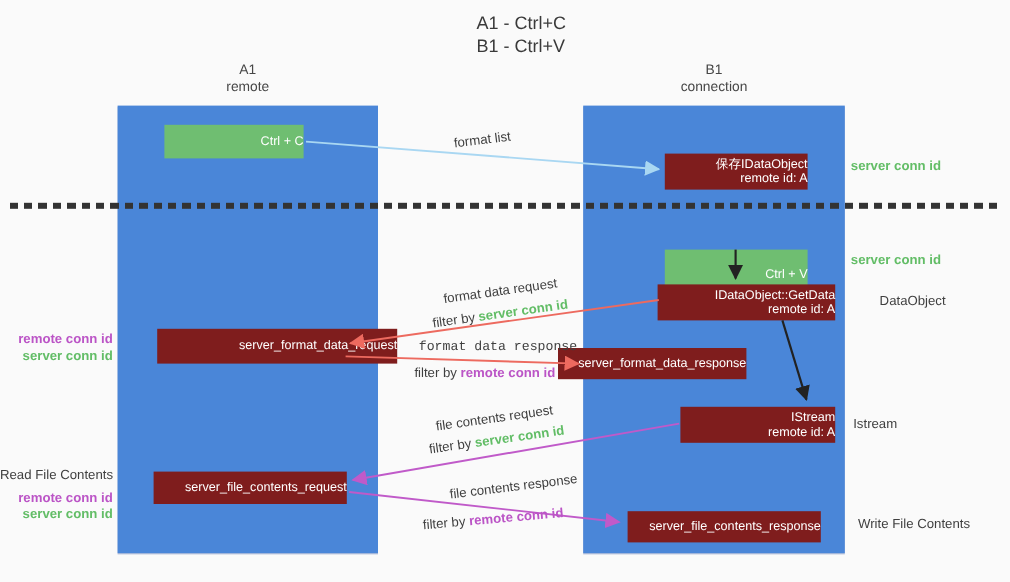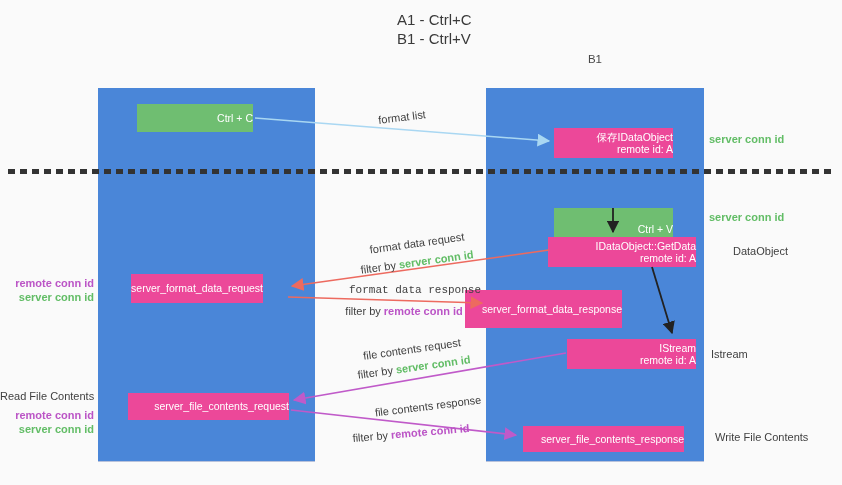--- a/index.html
+++ b/index.html
@@ -15,27 +15,27 @@
   .hdr-b { left:486px; width:218px; }
   .col { position:absolute; top:88px; height:373px; background:#4a86d8; box-shadow:0 1px 0 rgba(60,90,160,.35); z-index:1; }
   .col-a { left:98px; width:217px; }
   .col-b { left:486px; width:218px; }
   .dashline { position:absolute; left:8px; width:826px; top:169px; height:5px; z-index:4;
     background:repeating-linear-gradient(90deg,#333 0 7px,transparent 7px 12px); }
   svg.arrows { position:absolute; left:0; top:0; z-index:3; pointer-events:none; }
   .node { position:absolute; z-index:2; display:flex; flex-direction:column; align-items:flex-end; justify-content:center;
     color:#fff; text-align:center; font-size:10.5px; line-height:12.5px; white-space:nowrap; }
   .green  { background:#6fbe71; }
-  .orange { background:#ec4899; }
+  .orange { background:#7f1d1d; }
   .n-ctrlc    { left:137px; top:104px; width:116px; height:28px; }
   .n-saveobj  { left:554px; top:128px; width:119px; height:30px; }
   .n-ctrlv    { left:554px; top:182px; width:119px; height:42px;margin-top:26px; }
   .n-getdata  { left:548px; top:237px; width:148px; height:30px; }
-  .n-fmtreq   { left:131px; top:274px; width:132px; height:29px; }
-  .n-fmtresp  { left:465px; top:290px; width:157px; height:38px; }
+  .n-fmtreq   { left:131px; top:274px; width:156px; height:29px;padding-left:44px; }
+  .n-fmtresp  { left:465px; top:290px; width:157px; height:26px; }
   .n-istream  { left:567px; top:339px; width:129px; height:30px; }
   .n-filereq  { left:128px; top:393px; width:161px; height:27px; }
   .n-fileresp { left:523px; top:426px; width:161px; height:26px; }
   .side-label { position:absolute; font-size:11px; white-space:nowrap; z-index:2; }
   .g-id { color:#62bd66; font-weight:bold; }
   .m-id { color:#bb54c6; font-weight:bold; }
   .dark { color:#3f3f3f; }
   .r1 { left:709px; top:133px; }
   .r2 { left:709px; top:211px; }
   .r3 { left:713px; top:245px;padding-left:20px; }
@@ -61,22 +61,27 @@
 </head>
 <body>
 
 <div class="canvas">
 
   <div class="title-block">
     <div>A1 - Ctrl+C</div>
     <div>B1 - Ctrl+V</div>
   </div>
 
+  <div class="col-header hdr-a">
+    <div>A1</div>
+    <div>remote</div>
+  </div>
   <div class="col-header hdr-b">
     <div>B1</div>
+    <div>connection</div>
   </div>
 
   <div class="col col-a"></div>
   <div class="col col-b"></div>
 
   <div class="dashline"></div>
 
   <svg class="arrows" width="842" height="485">
     <defs>
       <marker id="m-blue" viewBox="0 0 10 10" refX="9" refY="5" markerWidth="8" markerHeight="8" orient="auto">

